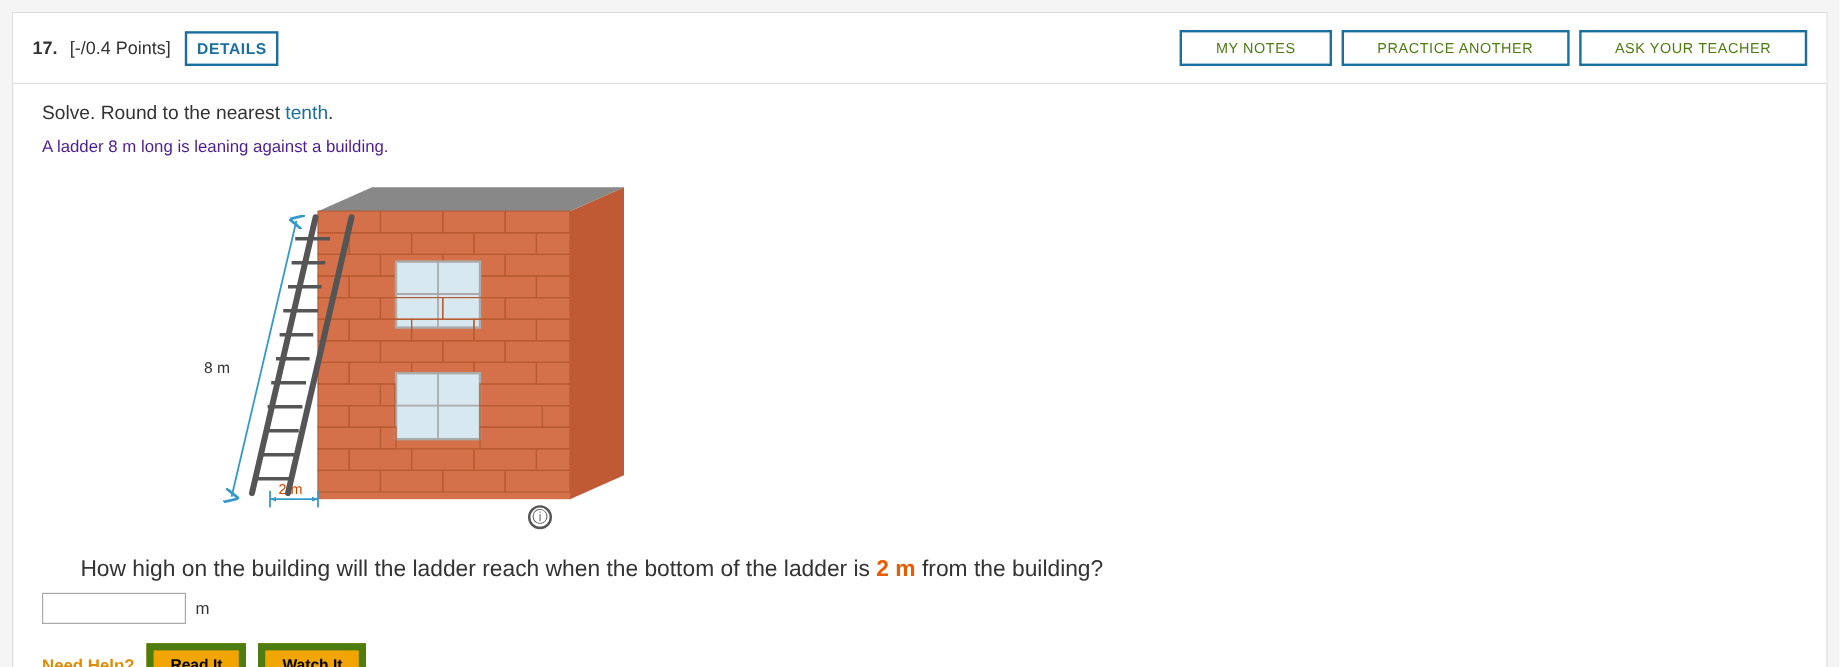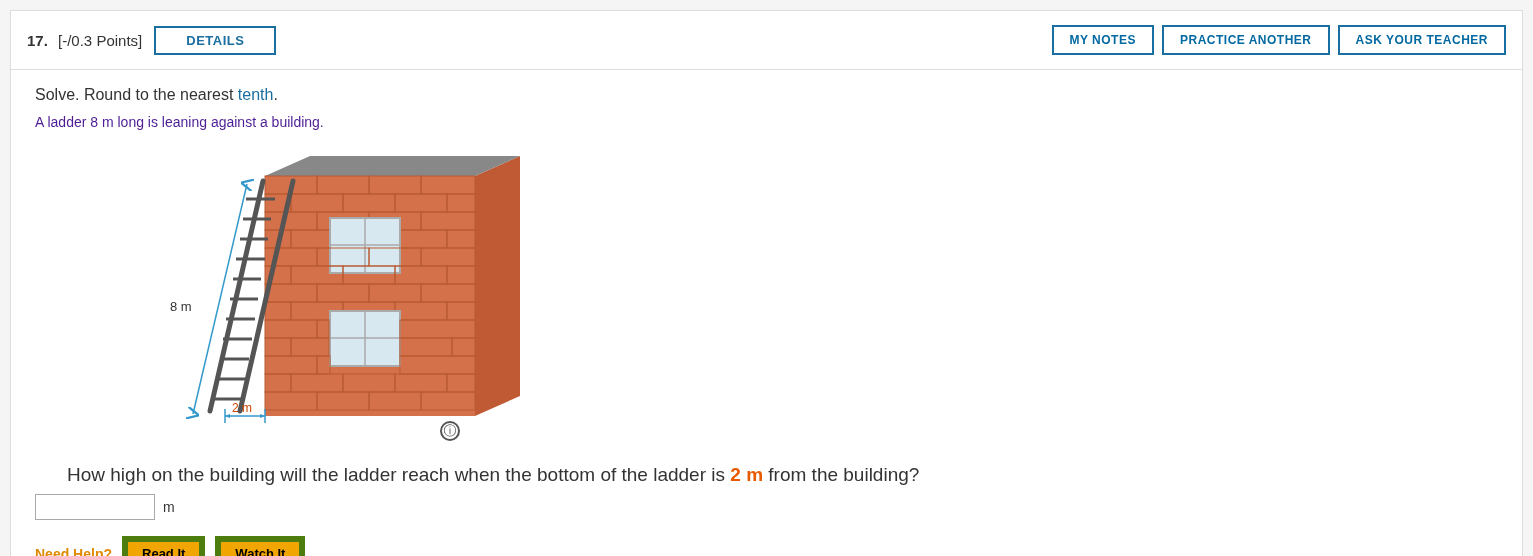--- a/index.html
+++ b/index.html
@@ -24,21 +24,21 @@
       font-weight: bold;
       font-size: 15px;
       color: #333;
       white-space: nowrap;
     }
 
     .details-btn {
       border: 2px solid #1a6fa0;
       background: #fff;
       color: #1a6fa0;
-      padding: 5px 30px;
+      padding: 5px 8px;
       font-size: 13px;
       font-weight: bold;
       cursor: pointer;
       letter-spacing: 0.5px;
     }
 
     .question-code {
       font-size: 15px;
       color: #333;
       font-weight: bold;
@@ -47,24 +47,24 @@
 
     .header-buttons {
       display: flex;
       gap: 8px;
       margin-left: auto;
     }
 
     .header-btn {
       border: 2px solid #1a6fa0;
       background: #fff;
-      color: #0369a1;
-      padding: 6px 16px;
+      color: #4d7c0f;
+      padding: 6px 28px;
       font-size: 12px;
-      font-weight: bold;
+      font-weight: normal;
       cursor: pointer;
       letter-spacing: 0.5px;
       white-space: nowrap;
     }
 
     .question-body {
       padding: 16px 24px 20px 24px;
     }
 
     .solve-instruction {
@@ -170,21 +170,21 @@
     }
   </style>
 </head>
 <body>
 
 <div class="question-container">
 
   <div class="question-header">
     <span class="question-number">
       <span>17.</span>
-      <span style="margin-left:6px;font-weight:normal;">[-/0.3 Points]</span>
+      <span style="margin-left:6px;font-weight:normal;">[-/0.4 Points]</span>
     </span>
     <button class="details-btn">DETAILS</button>
     <div class="header-buttons">
       <button class="header-btn">MY NOTES</button>
       <button class="header-btn">PRACTICE ANOTHER</button>
       <button class="header-btn">ASK YOUR TEACHER</button>
     </div>
   </div>
 
   <div class="question-body">

